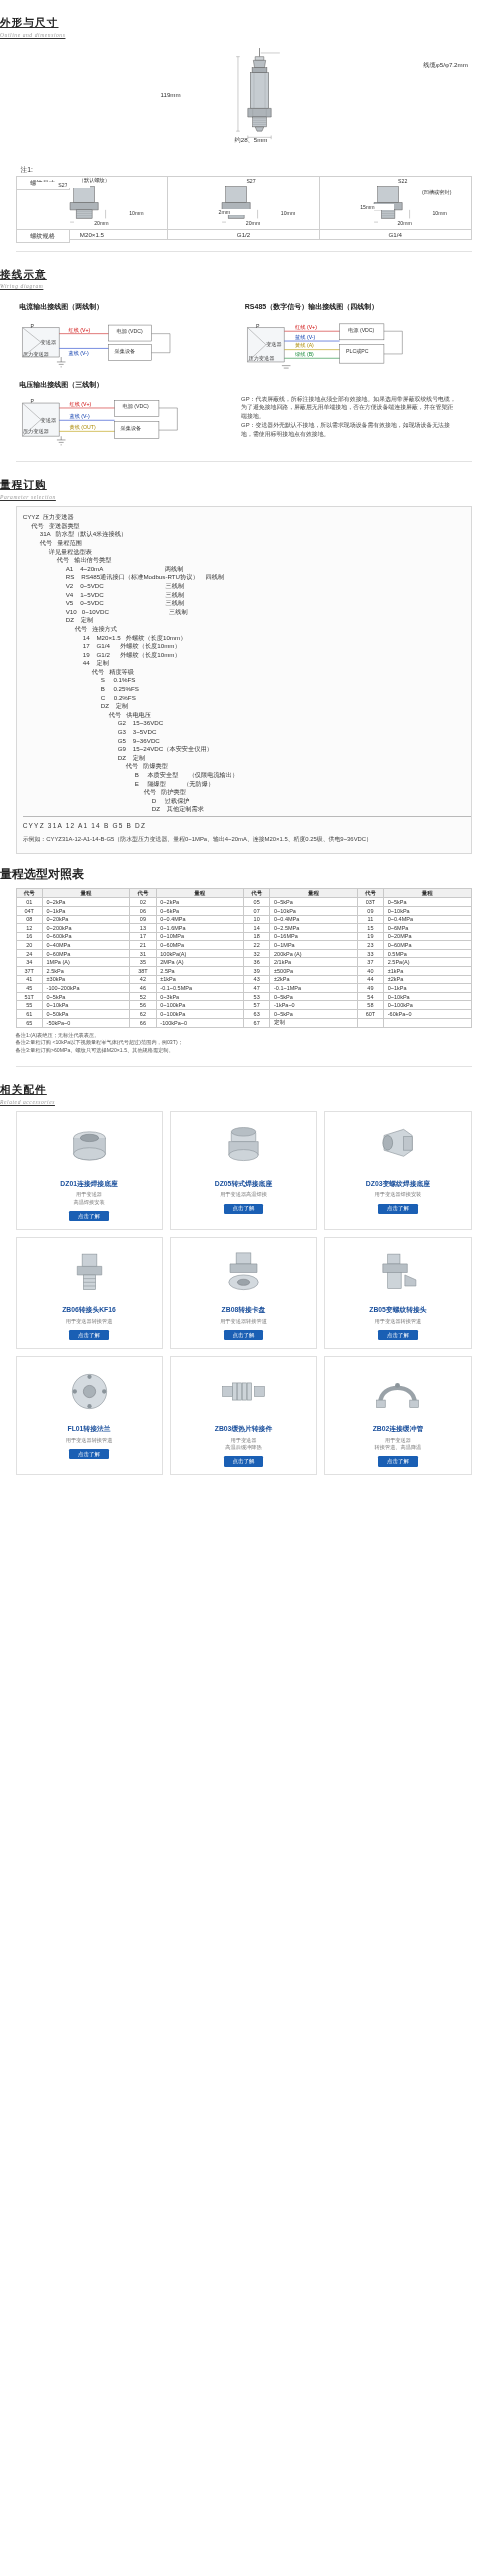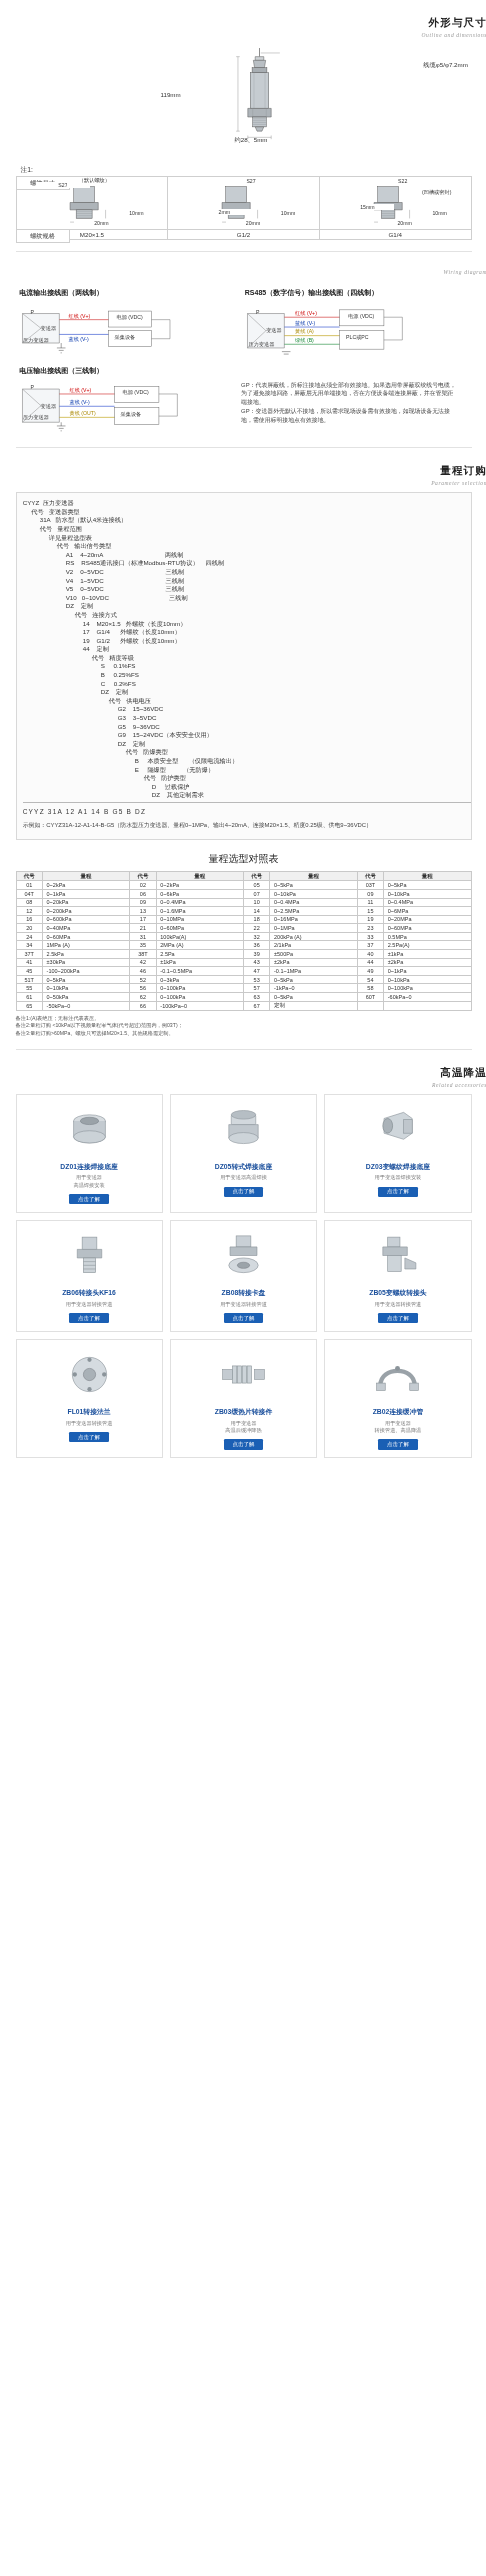--- a/index.html
+++ b/index.html
@@ -7,21 +7,21 @@
   body {
     width: 487px;
     background: #ffffff;
     font-family: "Liberation Sans", sans-serif;
     color: #333;
     font-size: 6.8px;
   }
   .page { width: 487px; position: relative; }
 
   
-  .sec-head { text-align: right; padding: 16px 0 6.2px; }
+  .sec-head { text-align: left; padding: 16px 0 6.2px; text-decoration: underline; }
   .sec-head .cn { font-size: 10.5px; color: #222; letter-spacing: 1.2px; font-weight: bold; }
   .sec-head .en { font-size: 5.5px; color: #999; letter-spacing: 0.6px; margin-top: 1.8px; font-family: "Liberation Serif", serif; font-style: italic;}
   .rule { width: 456px; margin: 3.7px auto 0; border-top: 0.6px solid #e2e2e2; }
 
   
   .outline { width: 456px; margin: 0 auto; position: relative; height: 203px; }
   .sensor-wrap { position: absolute; left: 185px; top: 3.7px; width: 117px; height: 114px; }
   .dim-note { position:absolute; right: 3.7px; top: 17px; font-size: 6.2px; color:#333; }
   .dim-left { position:absolute; left: 5px; top: 57px; font-size: 6.2px; color:#333; }
   .dim-bottom { position:absolute; left: 34px; top: 94px; font-size: 6.2px; color:#333; }
@@ -46,21 +46,21 @@
 
   
   .param { width: 456px; margin: 0 auto; border: 0.6px solid #d8d8d8; background:#fbfbfb; padding: 6.2px 0 8.6px; }
   .param-inner { position: relative; font-size: 6.2px; line-height: 8.6px; color:#333; padding-left: 6.2px; }
   .prow { display: block; white-space: pre; font-family: "Liberation Sans", sans-serif; }
   .bar { border-top: 0.6px solid #b9b9b9; margin: 1.8px 0 1.8px 0; }
   .final-row { margin-top: 5px; font-size: 6.5px; letter-spacing: 1.2px; }
   .ex { margin-top: 5px; font-size: 5.9px; line-height: 1.5; color:#444; }
 
   
-  .range-title { text-align:center; font-size: 10px; font-weight:normal; margin: 12.3px 0 5px; color:#222;}
+  .range-title { text-align:left; font-size: 12px; font-weight:bold; margin: 12.3px 0 5px; color:#222;}
   table.range { width: 456px; margin: 0 auto; border-collapse: collapse; }
   table.range th, table.range td {
     border: 0.6px solid #c9c9c9; font-size: 5.5px; padding: 0.6px 1.8px; color:#333; height: 8.6px;
   }
   table.range th { background:#f0f0f0; text-align:center; font-weight: bold; }
   table.range td.c { width: 16px; text-align:center; }
   table.range td.v { width: 53px; text-align:left; padding-left:3.7px; }
   .range-note { width: 456px; margin: 3.7px auto 0; font-size: 5.2px; line-height: 1.5; color:#555; }
 
   
@@ -211,20 +211,21 @@
           <td>G1/4</td>
         </tr>
       </tbody>
         </table>
     </div>
   </div>
 
   <div class="rule"></div>
 
   <div class="sec-head">
+    <div class="cn">接线示意</div>
     <div class="en">Wiring diagram</div>
   </div>
 
   <div class="wiring">
     <div class="wrow">
       <div style="width:217px">
         <div class="wrow-title">电流输出接线图（两线制）</div>
       </div>
       <div style="width:217px">
         <div class="wrow-title">RS485（数字信号）输出接线图（四线制）</div>
@@ -544,21 +545,21 @@
         </tr>
       </tbody>
   </table>
   <div class="range-note" style="white-space:pre-line">备注1:(A)表绝压；无标注代表表压。
 备注2:量程订购 &lt;10kPa以下视频量程零气体(代号超过)范围内，例03T)；
 备注3:量程订购&gt;60MPa、螺纹只可选择M20×1.5、其他规格需定制。</div>
 
   <div class="rule" style="margin-top:11px"></div>
 
   <div class="sec-head">
-    <div class="cn">高温降温</div>
+    <div class="cn">相关配件</div>
     <div class="en">Related accessories</div>
   </div>
 
   <div class="acc-wrap" id="acc-wrap">
       <div class="acc"><div class="img">
           <svg width="57" height="49" viewBox="0 0 92 80">
             <ellipse cx="46" cy="26" rx="26" ry="10" fill="#d7dce0" stroke="#8d969c"></ellipse>
             <path d="M20,26 L20,52 A26,10 0 0 0 72,52 L72,26" fill="#c3cad0" stroke="#8d969c"></path>
             <ellipse cx="46" cy="52" rx="26" ry="10" fill="#cbd2d7" stroke="#8d969c"></ellipse>
             <ellipse cx="46" cy="26" rx="15" ry="6" fill="#9aa2a8" stroke="#7b848a"></ellipse>

